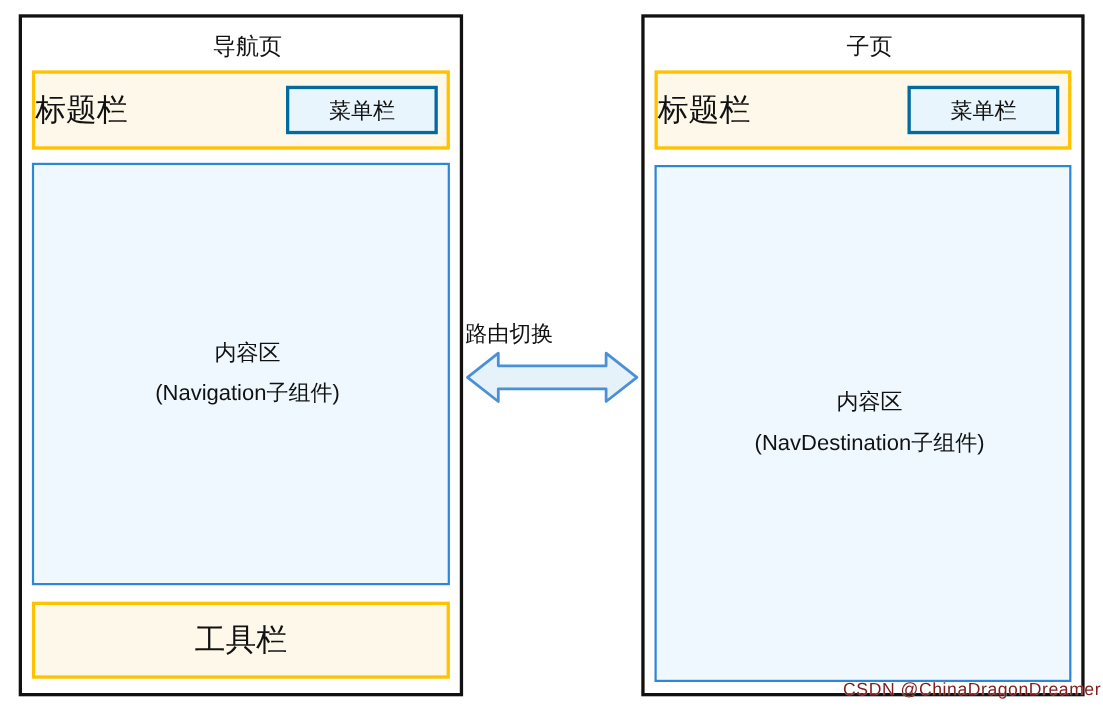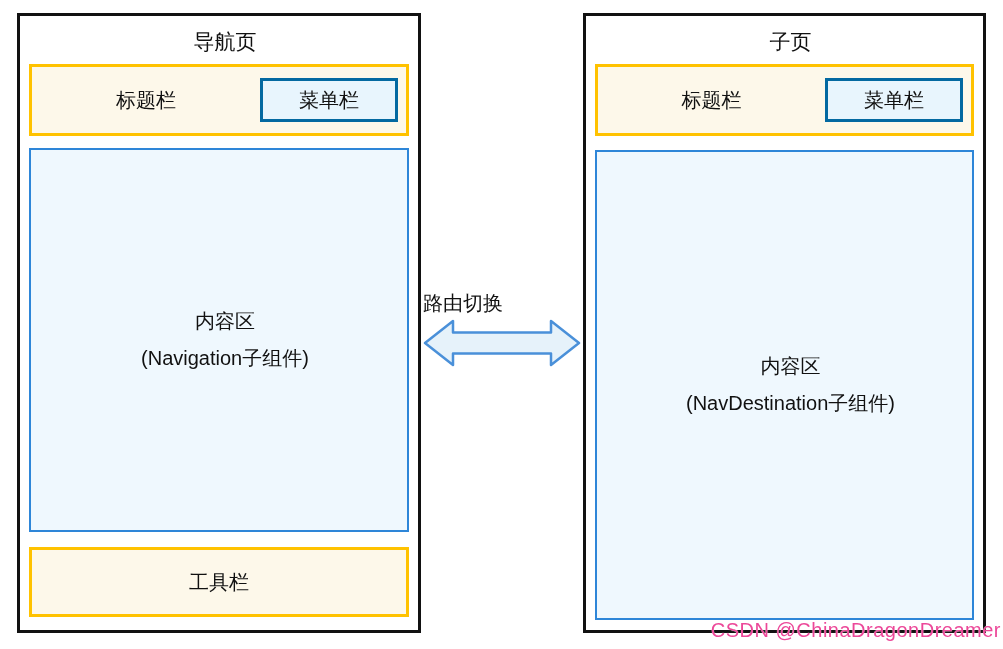--- a/index.html
+++ b/index.html
@@ -17,21 +17,21 @@
   .panel-title{
     position:absolute;top:12px;left:0;right:0;
     text-align:center;font-size:21px;font-weight:500;padding-left:12px;
   }
   .bar{
     position:absolute;left:9px;right:9px;height:72px;
     border:3px solid #ffc200;background:#fdf8ea;box-sizing:border-box;
     display:flex;align-items:center;
   }
   .title-bar{top:48px;}
-  .bar-label{flex:1;text-align:center;font-size:20px;}
+  .bar-label{flex:1;font-size:28px;}
   .menu-box{
     width:138px;height:44px;margin-right:8px;flex:0 0 auto;
     border:3px solid #0369a1;background:#e8f5fd;box-sizing:border-box;
     display:flex;align-items:center;justify-content:center;font-size:20px;
   }
   .content-area{
     position:absolute;left:9px;right:9px;
     border:2px solid #2e86d8;background:#eff8fe;box-sizing:border-box;
     display:flex;flex-direction:column;align-items:center;justify-content:center;
     font-size:20px;line-height:1.85;text-align:center;padding-left:12px;
@@ -40,21 +40,21 @@
   .content-right{top:134px;bottom:10px;}
   .toolbar{bottom:13px;height:70px;justify-content:center;}
   .toolbar .bar-label{flex:0 1 auto;}
   .arrow-label{
     position:absolute;left:423px;top:290px;width:158px;
     font-size:20px;
   }
   .arrow-svg{position:absolute;left:422px;top:315px;}
   .watermark{
     position:absolute;right:2px;top:619px;z-index:5;
-    font-size:20px;color:#ec4899;letter-spacing:0.5px;
+    font-size:16px;color:#7f1d1d;letter-spacing:0.5px;
     text-shadow:0 0 1px #ffffff;
   }
 </style>
 </head>
 <body>
 
 <div class="panel panel-left">
   <div class="panel-title">导航页</div>
 
   <div class="bar title-bar">

